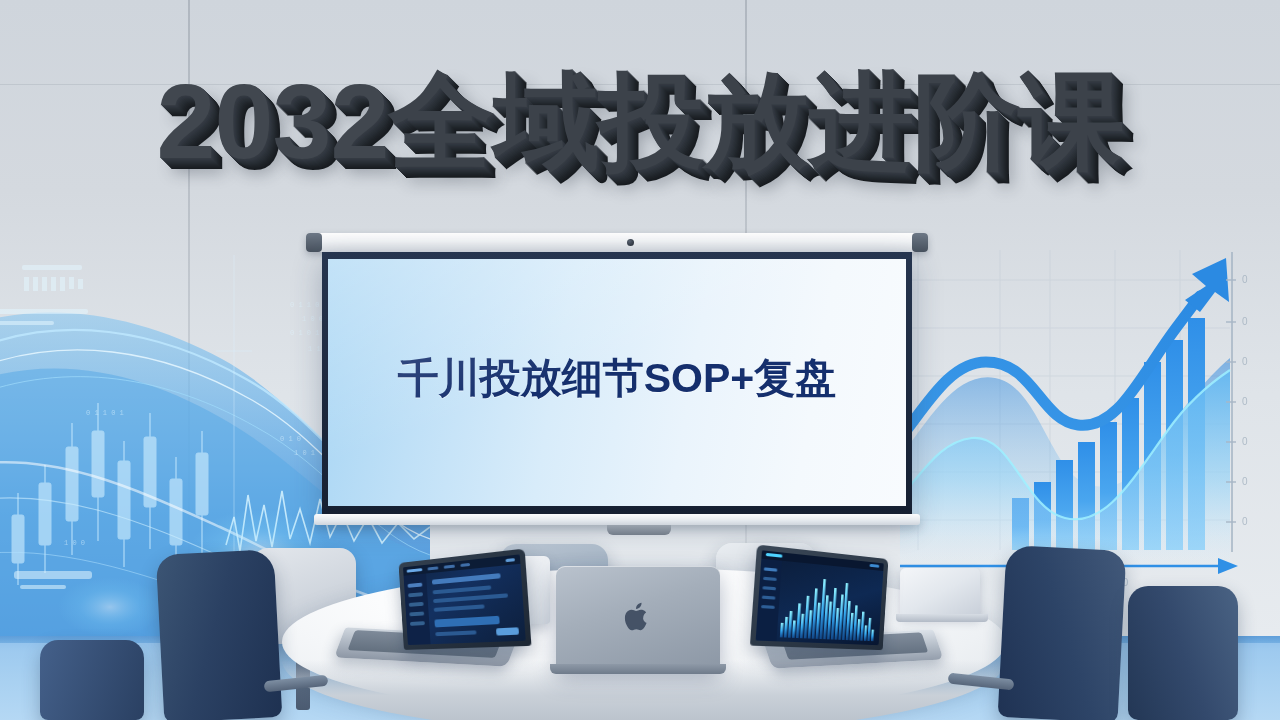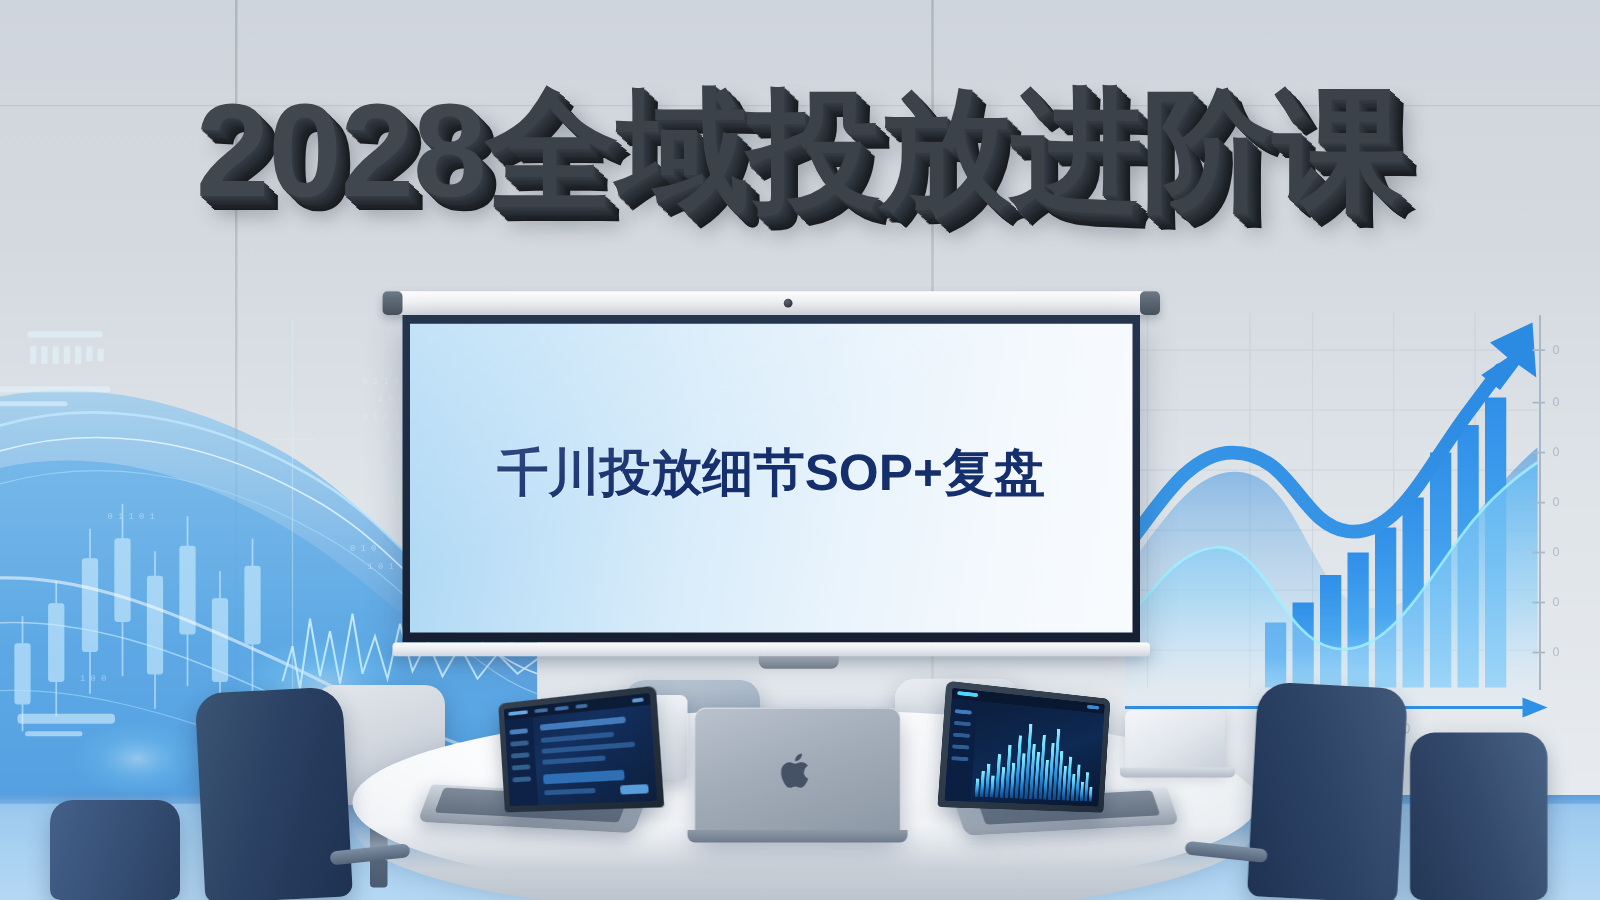--- a/index.html
+++ b/index.html
@@ -370,21 +370,21 @@
         <text x="96" y="160">0 1 1 0 1</text>
           <text x="74" y="290">1 0 0</text>
       </g>
     </svg>
   </div>
 
   <div class="floor"></div>
   <div class="floor-band"></div>
 
   <h1 class="title">
-    <span class="yr">2028</span><span class="cn">全域投放进阶课</span>
+    <span class="yr">2032</span><span class="cn">全域投放进阶课</span>
   </h1>
 
   <div class="proj-housing"></div>
   <div class="proj-cap l"></div>
   <div class="proj-cap r"></div>
   <div class="proj-dot"></div>
 
   <div class="screen-frame">
     <div class="screen-surface">
       <div class="screen-text">千川投放细节SOP+复盘</div>

